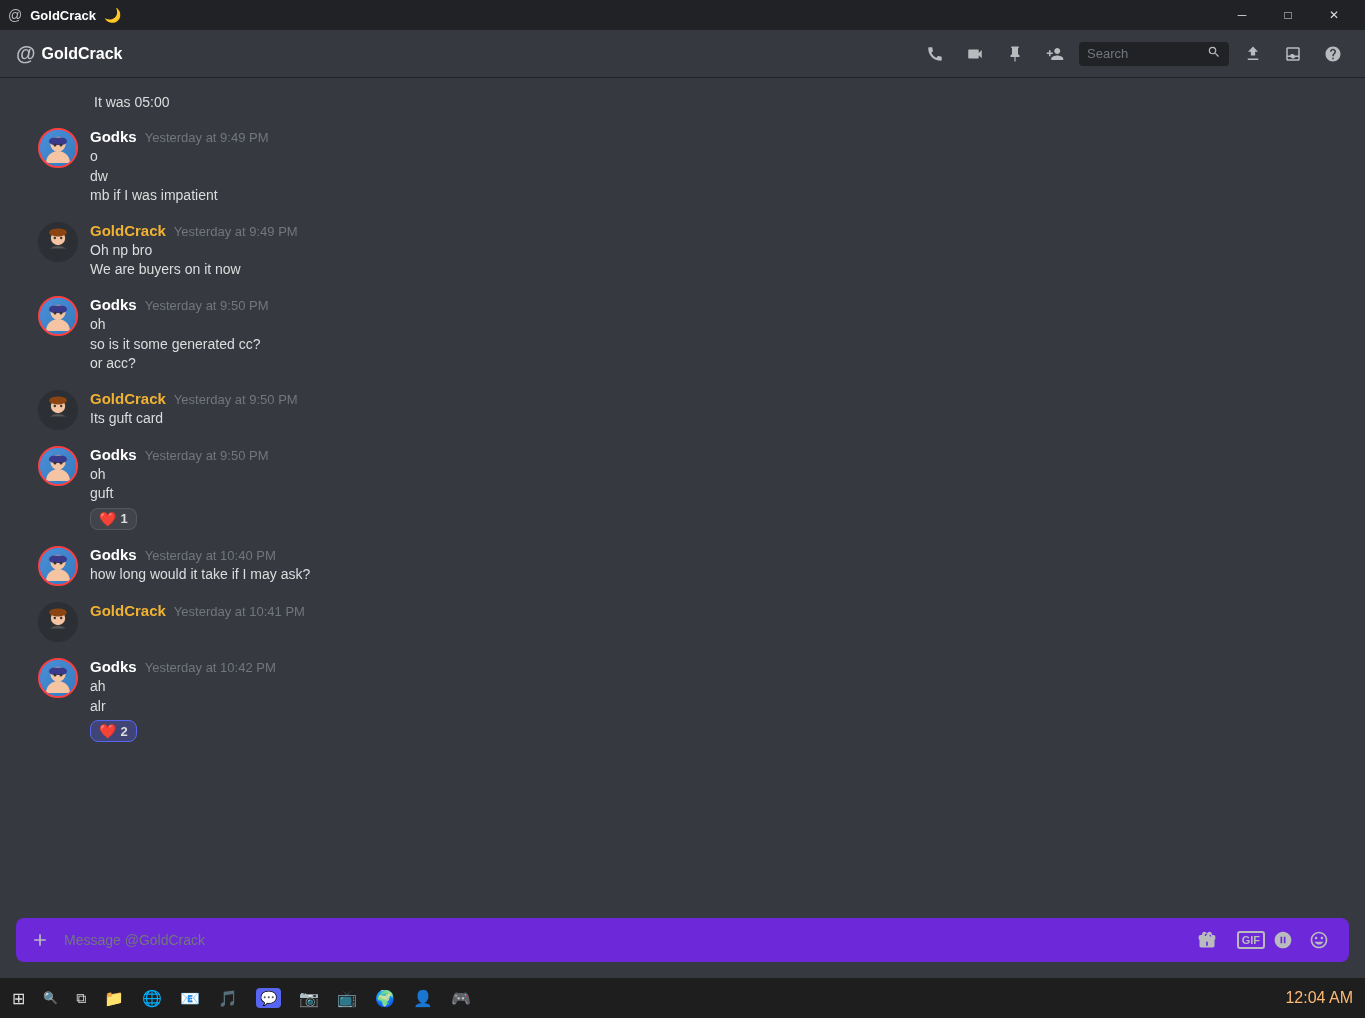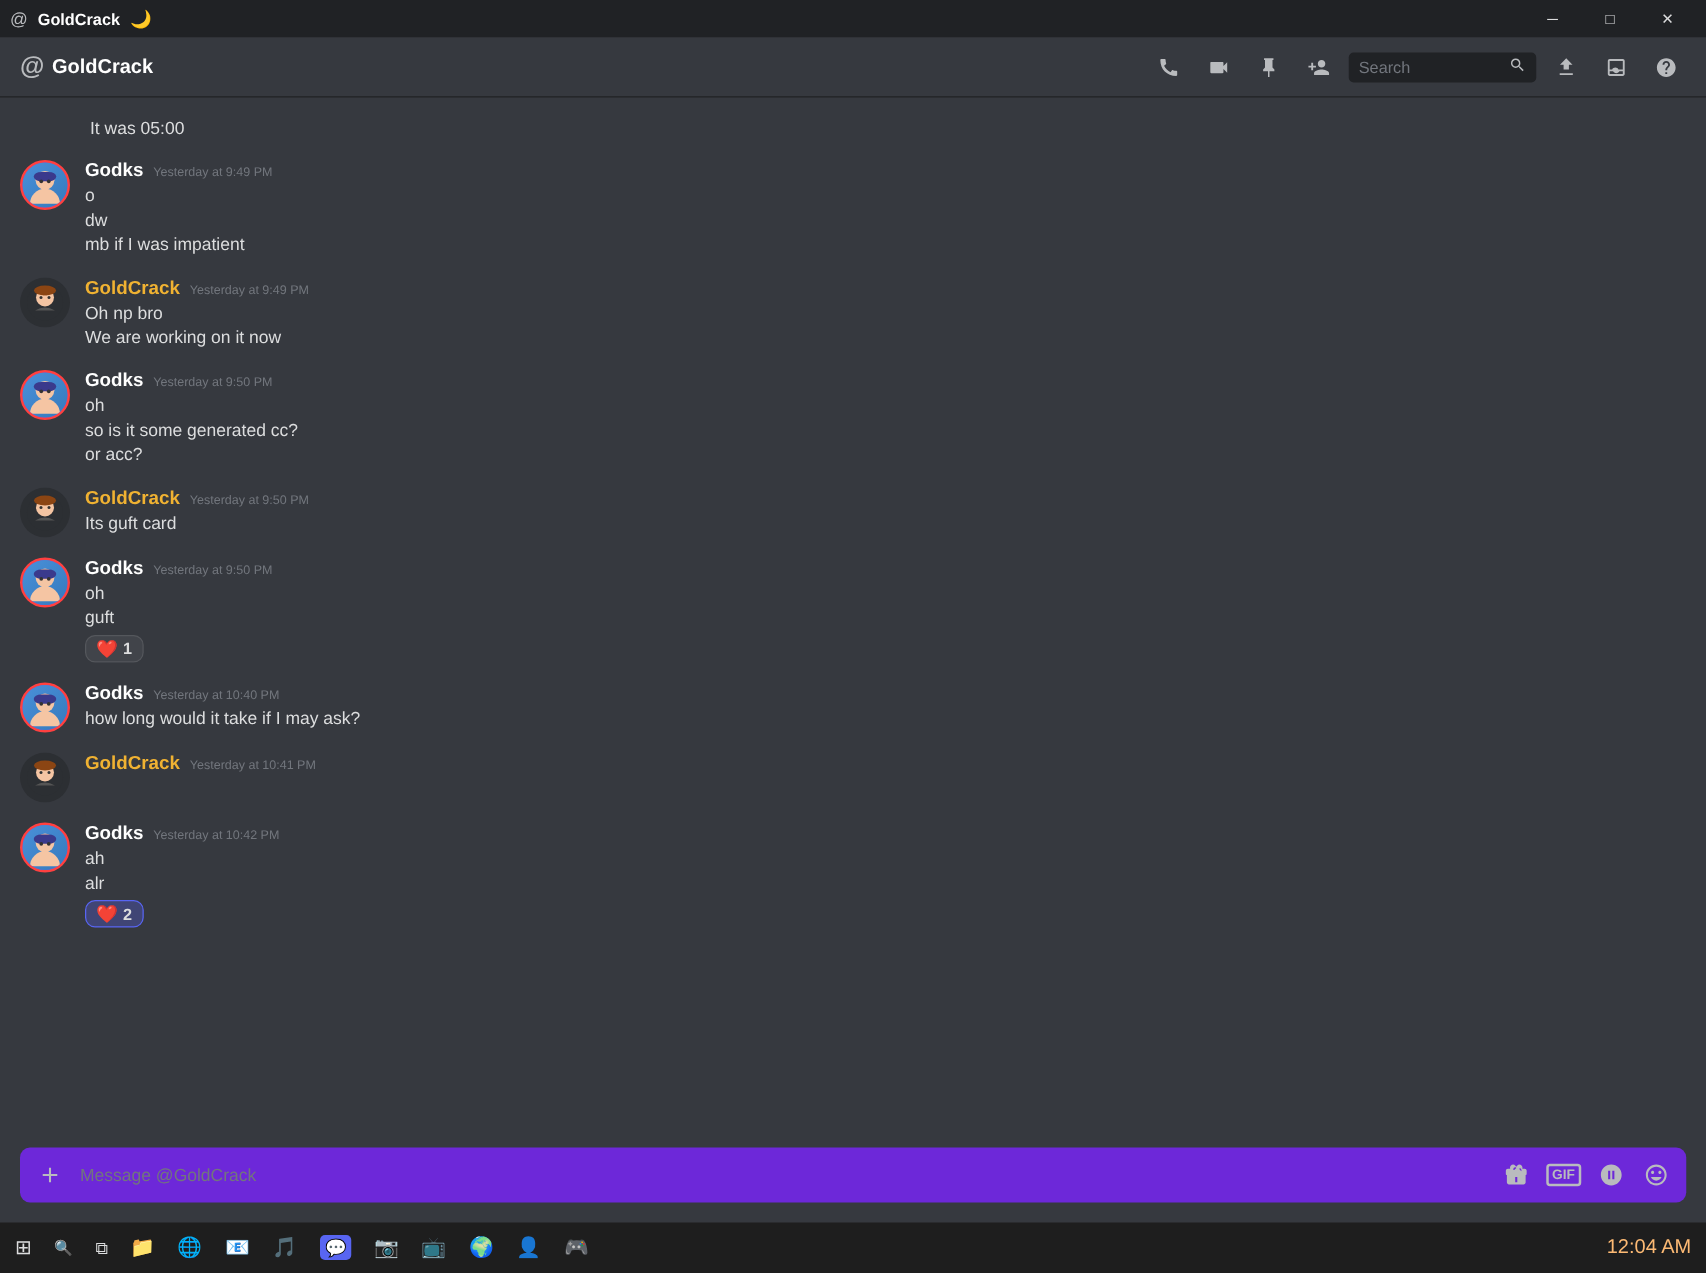--- a/index.html
+++ b/index.html
@@ -121,20 +121,21 @@
     .search-icon { color: #b9bbbe; font-size: 14px; }
 
     
     .messages-area {
       flex: 1;
       overflow-y: auto;
       padding: 16px 16px 8px 16px;
       display: flex;
       flex-direction: column;
       gap: 0;
+      margin-left: 22px;
     }
     .messages-area::-webkit-scrollbar { width: 8px; }
     .messages-area::-webkit-scrollbar-track { background: #2e3338; }
     .messages-area::-webkit-scrollbar-thumb { background: #202225; border-radius: 4px; }
 
     .context-line {
       color: #dcddde;
       font-size: 14px;
       margin-bottom: 16px;
       padding-left: 56px;
@@ -178,21 +179,21 @@
     }
     .username {
       font-weight: 600;
       font-size: 15px;
       cursor: pointer;
     }
     .username.godks { color: #fff; }
     .username.goldcrack { color: #f0b232; }
     .timestamp {
       color: #72767d;
-      font-size: 10px;
+      font-size: 13px;
     }
     .message-text {
       color: #dcddde;
       font-size: 14px;
       line-height: 1.4;
     }
 
     .reaction {
       display: inline-flex;
       align-items: center;
@@ -258,21 +259,21 @@
     .input-action-btn {
       background: none;
       border: none;
       color: #b9bbbe;
       font-size: 20px;
       cursor: pointer;
       width: 32px;
       height: 32px;
       display: flex;
       align-items: center;
-      justify-content: center;
+      justify-content: flex-start;
       border-radius: 4px;
     }
 
     
     .taskbar {
       background: #1e1e1e;
       height: 40px;
       display: flex;
       align-items: center;
       padding: 0 4px;
@@ -432,21 +433,21 @@
           <ellipse cx="20" cy="8" rx="11" ry="5" fill="#8B4513"></ellipse>
         </svg>
       </div>
     </div>
     <div class="message-content">
       <div class="message-header">
         <span class="username goldcrack">GoldCrack</span>
         <span class="timestamp">Yesterday at 9:49 PM</span>
       </div>
       <div class="message-text">Oh np bro</div>
-      <div class="message-text">We are working on it now</div>
+      <div class="message-text">We are buyers on it now</div>
     </div>
   </div>
 
   <div class="message-group" style="margin-top:8px;">
     <div class="avatar godks">
       <div class="avatar-godks-inner">
         <svg width="30" height="30" viewBox="0 0 40 40">
           <circle cx="20" cy="15" r="10" fill="#f5c5a3"></circle>
           <circle cx="20" cy="40" r="16" fill="#f5c5a3"></circle>
           <rect x="8" y="6" width="24" height="10" rx="8" fill="#3a3a8c"></rect>

